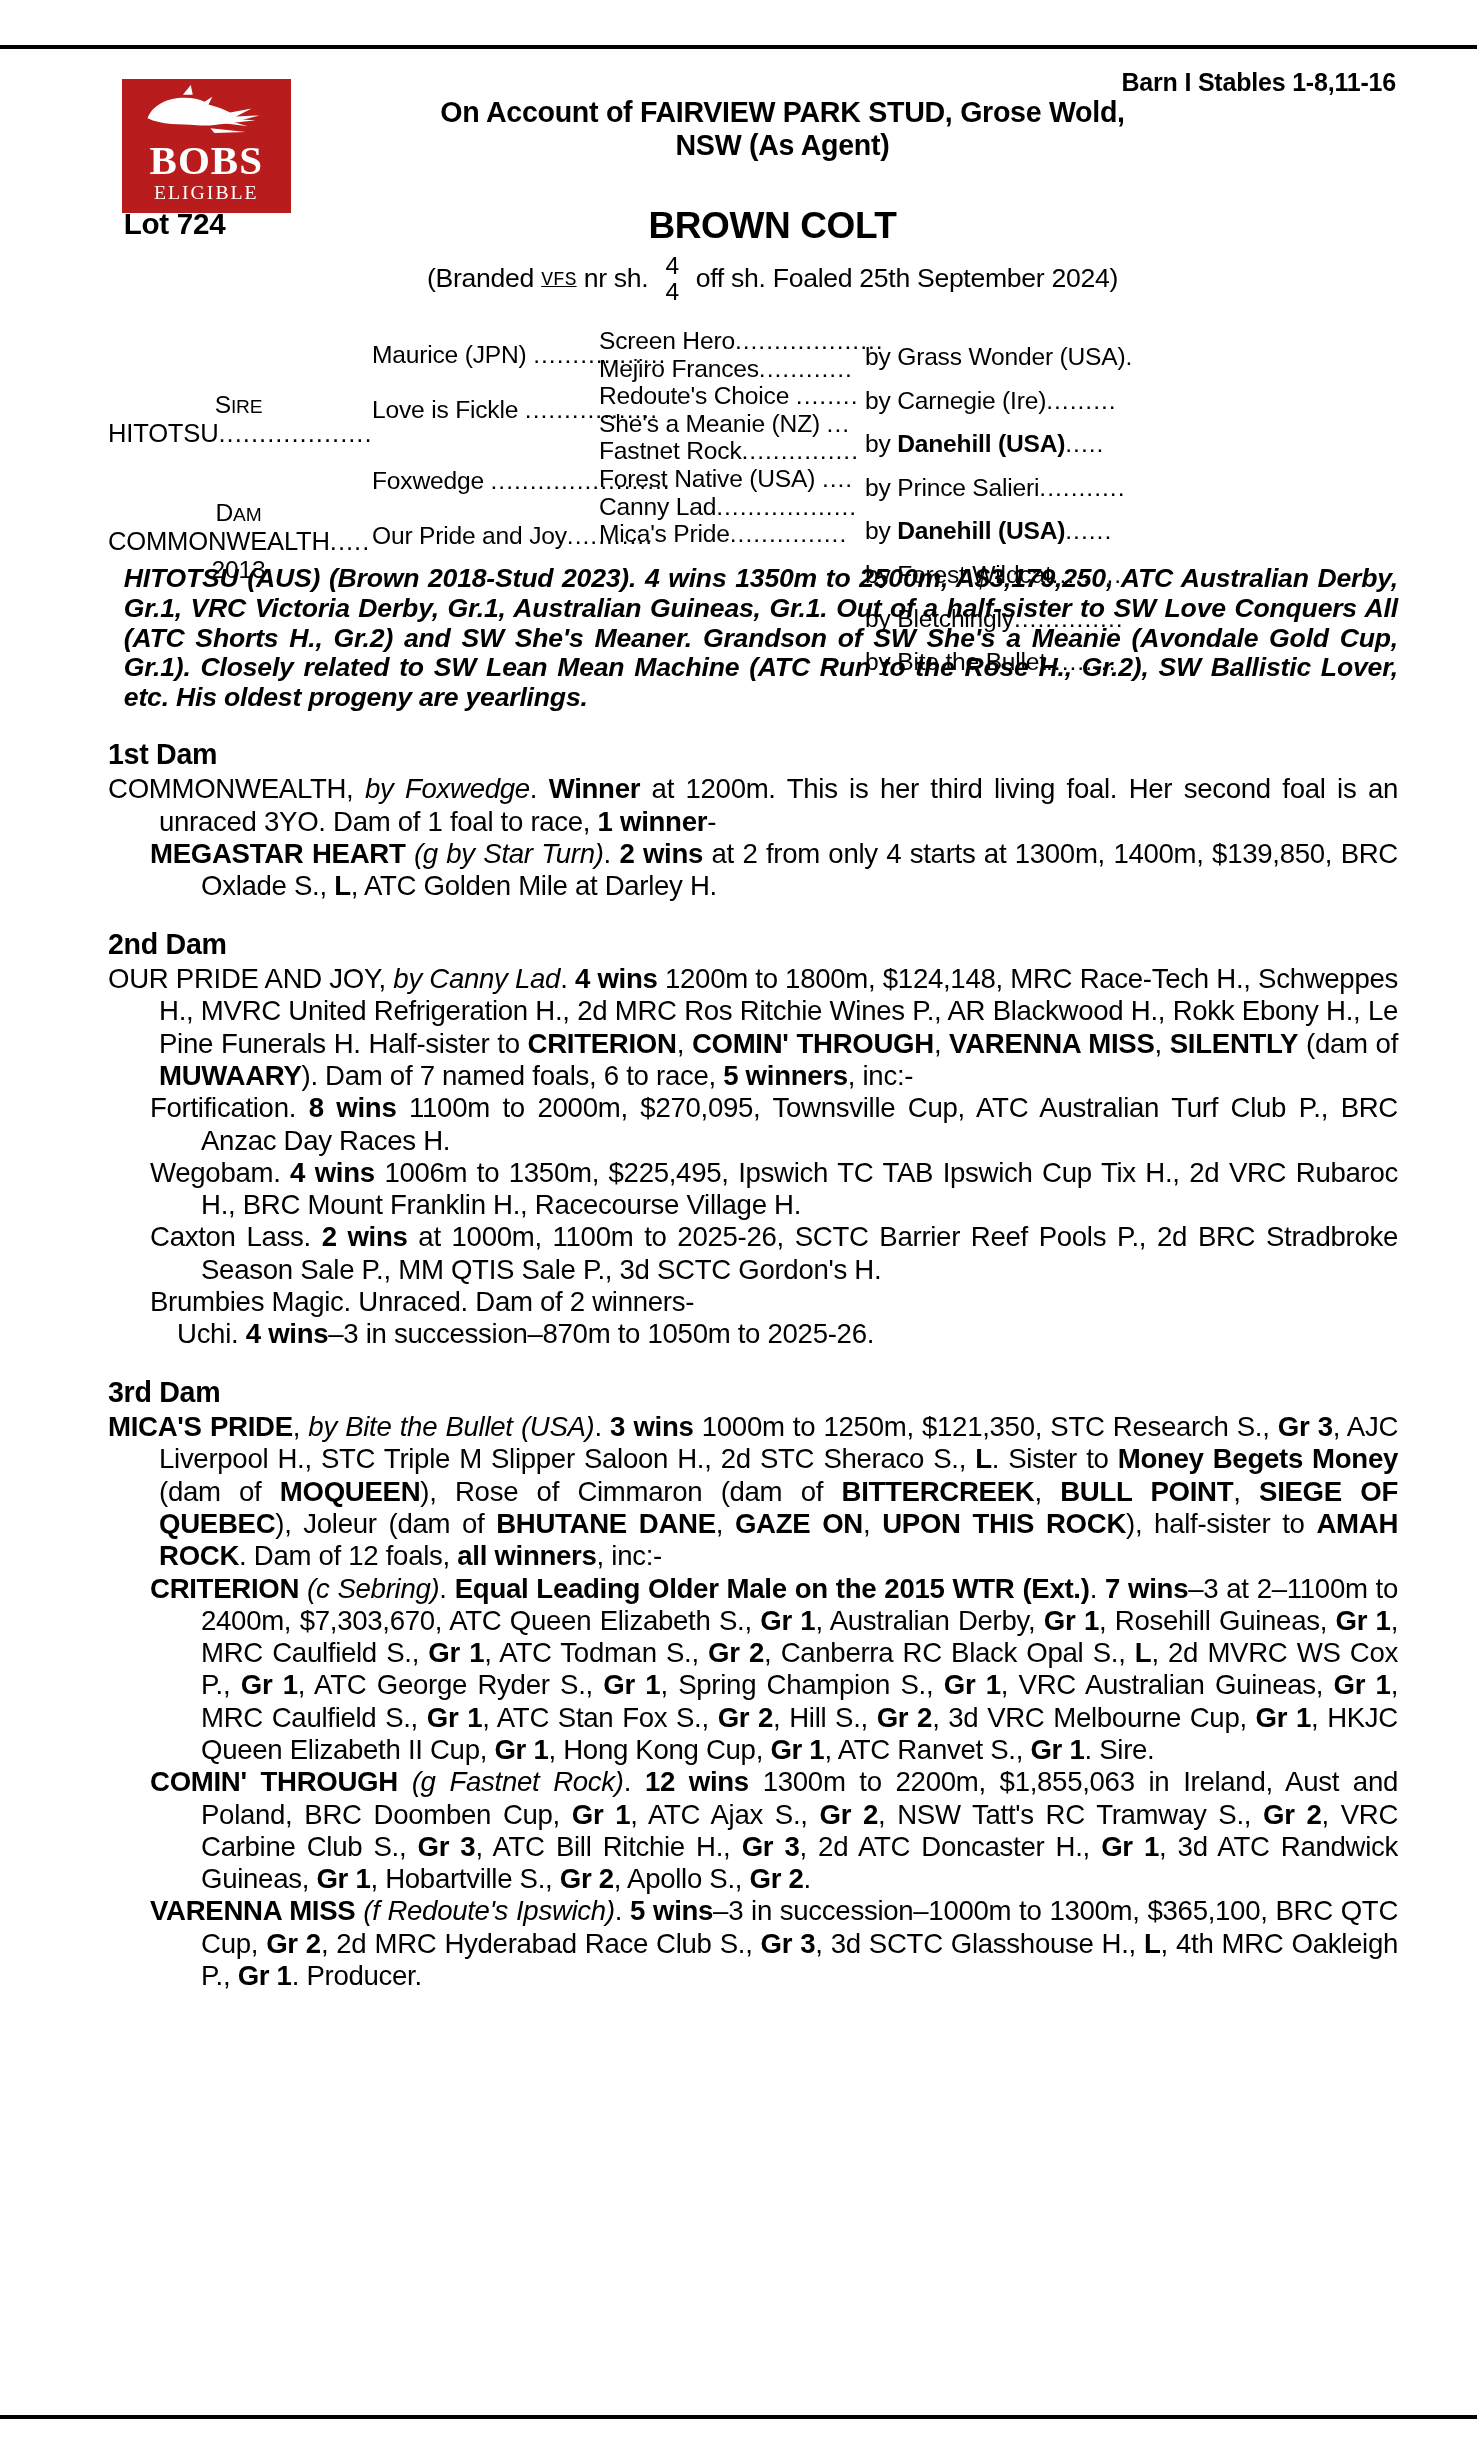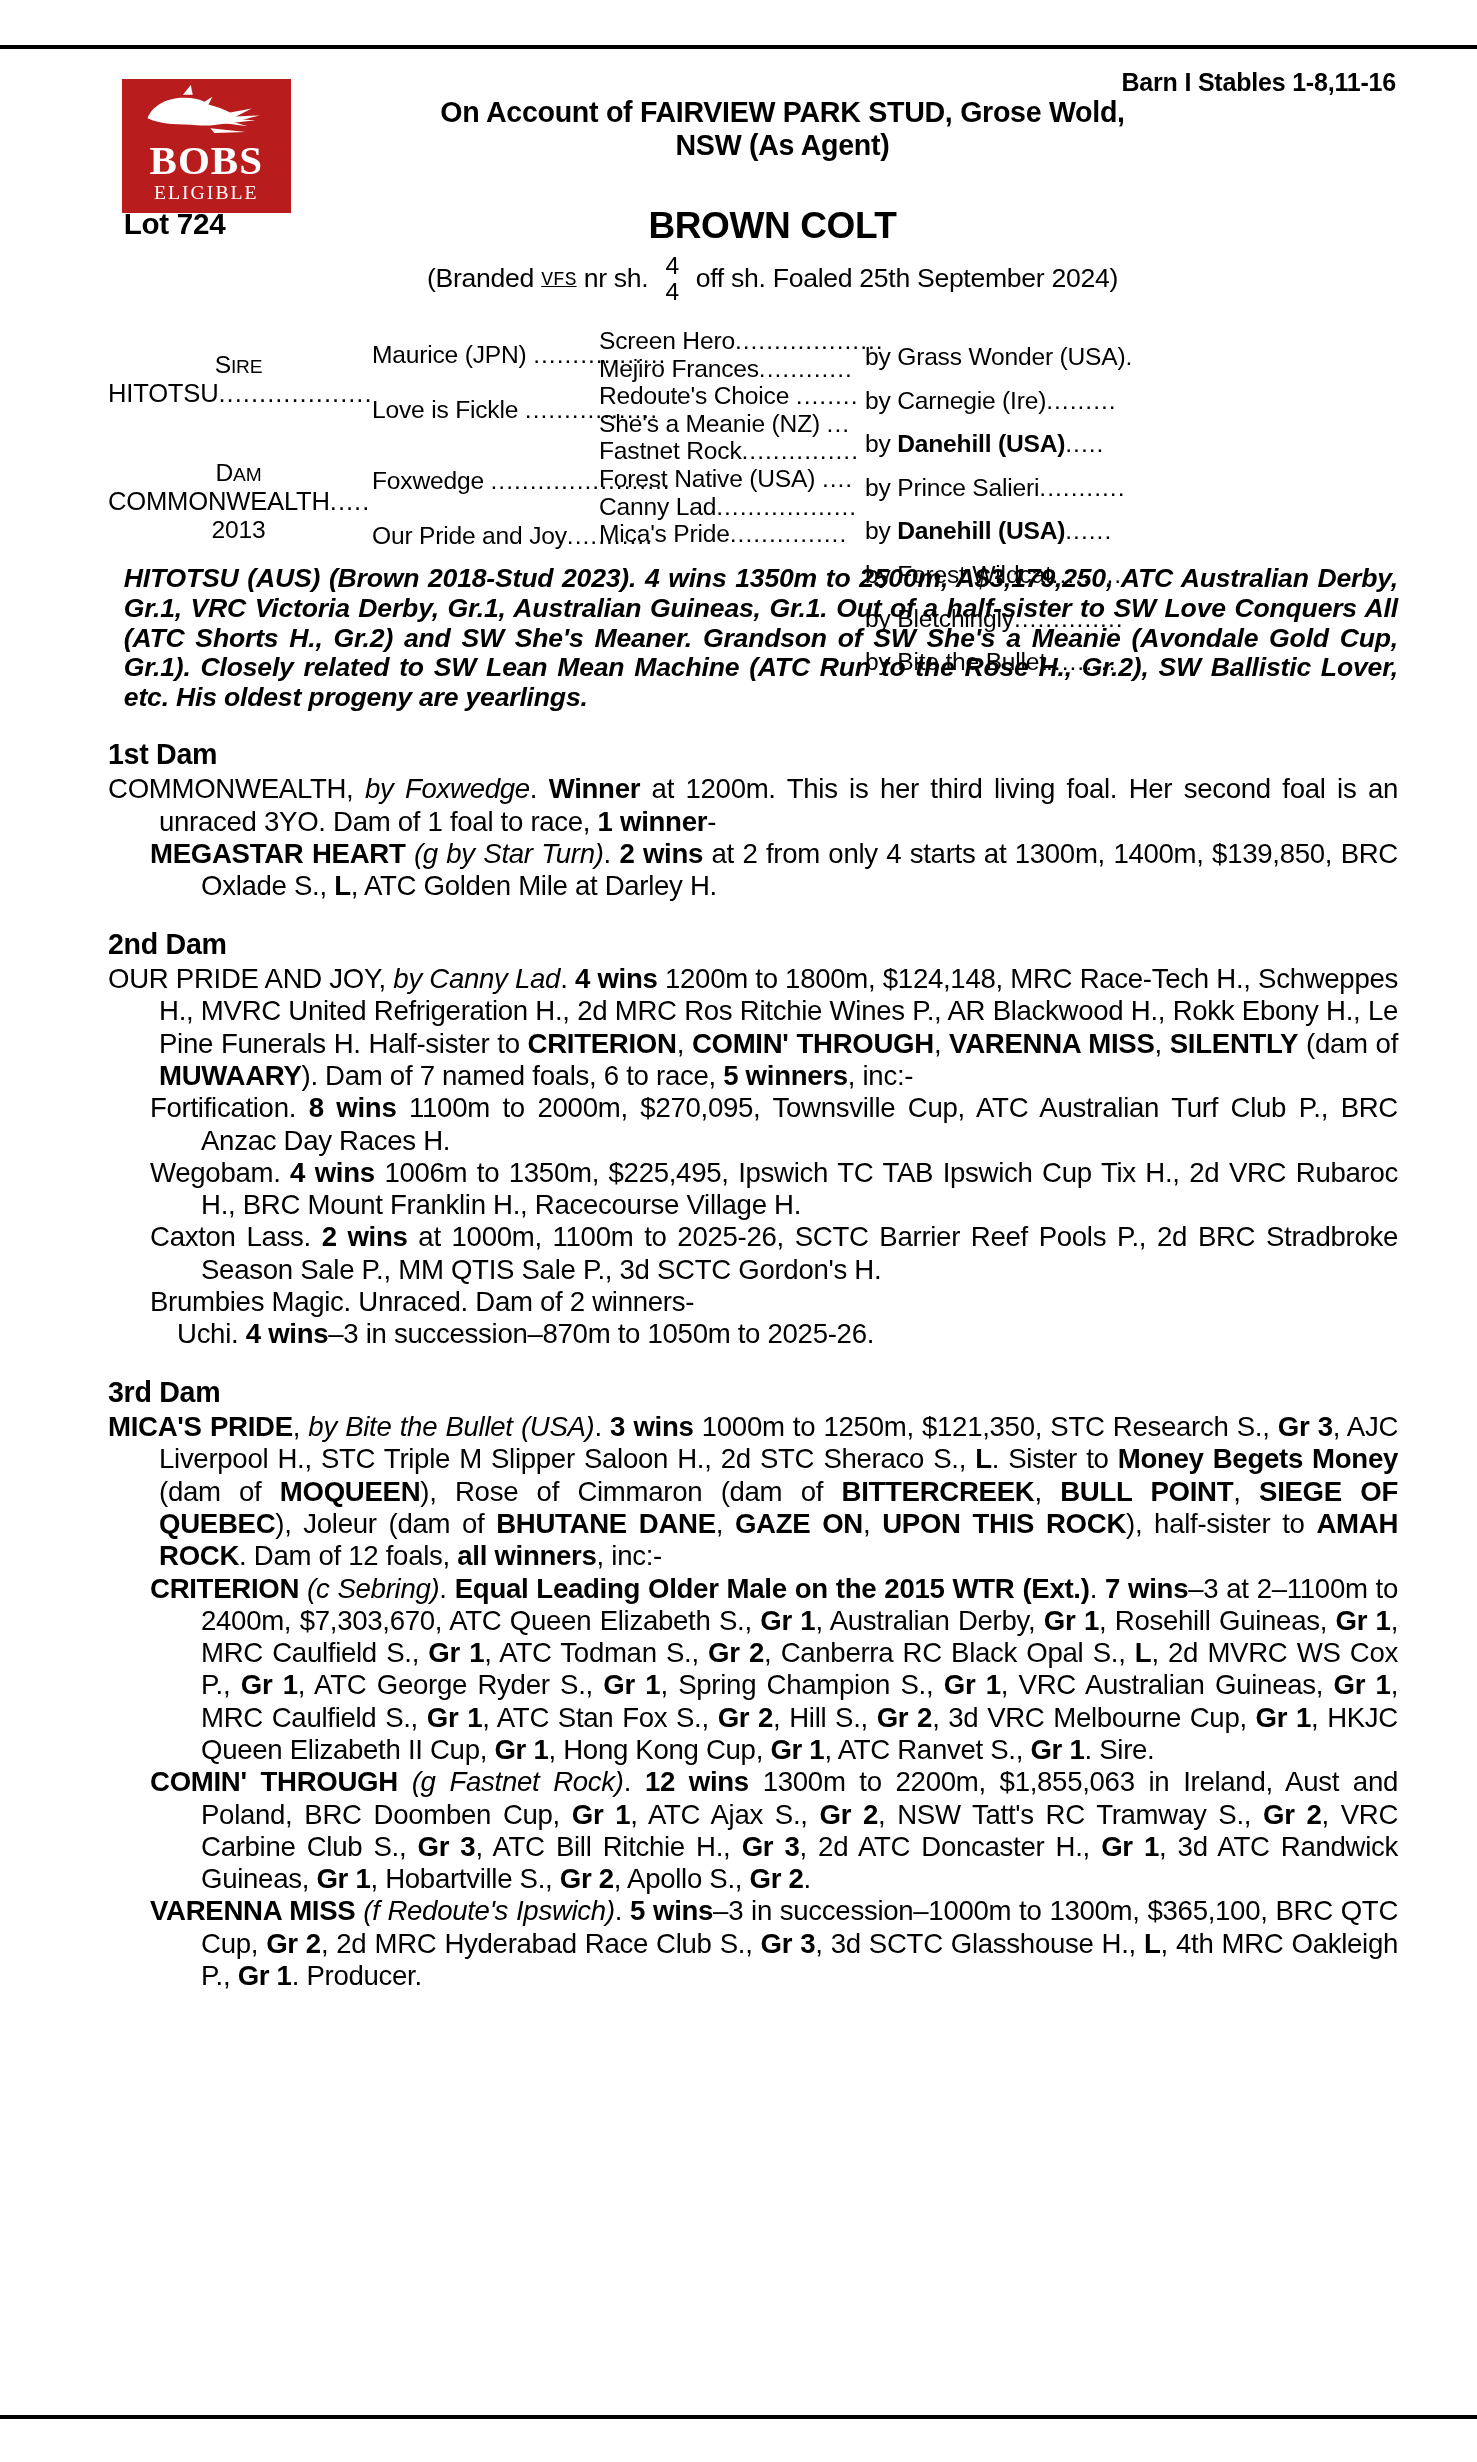--- a/index.html
+++ b/index.html
@@ -176,20 +176,21 @@
   .ped .col4 {
     position: absolute;
     left: 757px;
     width: 296px;
     top: 0;
   }
   .ped .lbl {
     font-variant: small-caps;
     font-size: 24.6px;
     text-align: center;
+    margin-top: 40px;
   }
   .sc { font-size: 0.78em; }
   .ped .parent {
     font-weight: normal;
     font-size: 25.6px;
     white-space: nowrap;
   }
   .ped .yr { text-align: center; font-size: 24.6px; }
   .sirebox { position: absolute; top: 23.6px; left: 0; right: 0; text-align: center; }
   .dambox  { position: absolute; top: 132px; left: 0; right: 0; text-align: center; }

